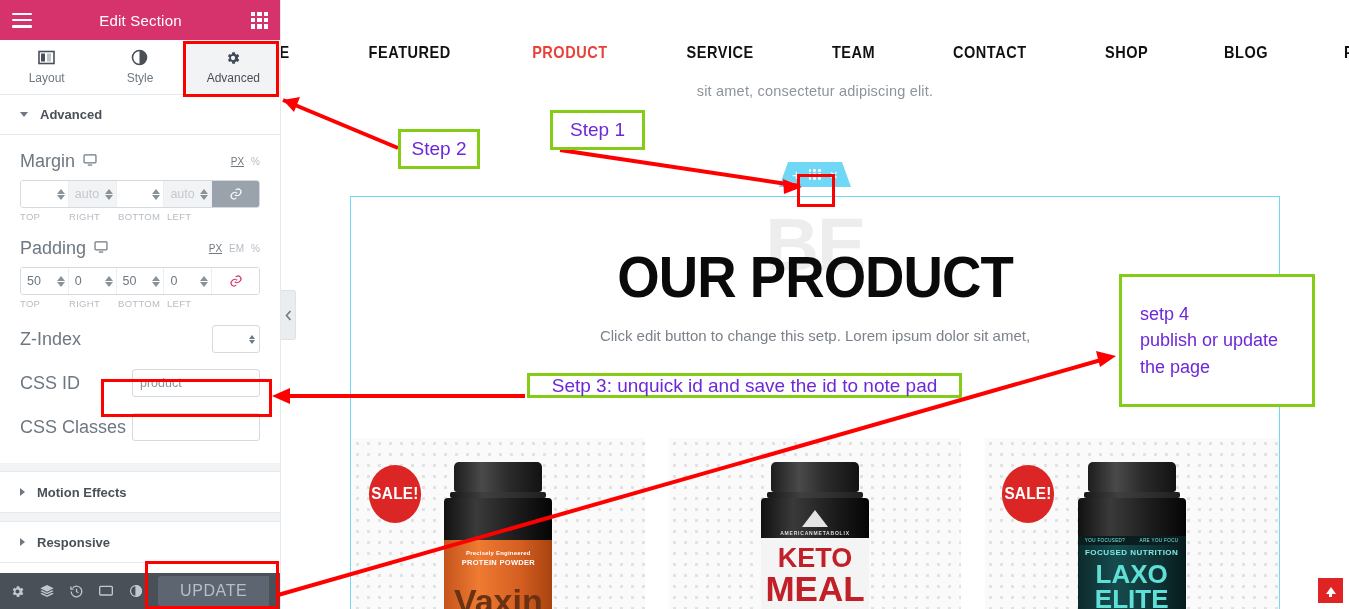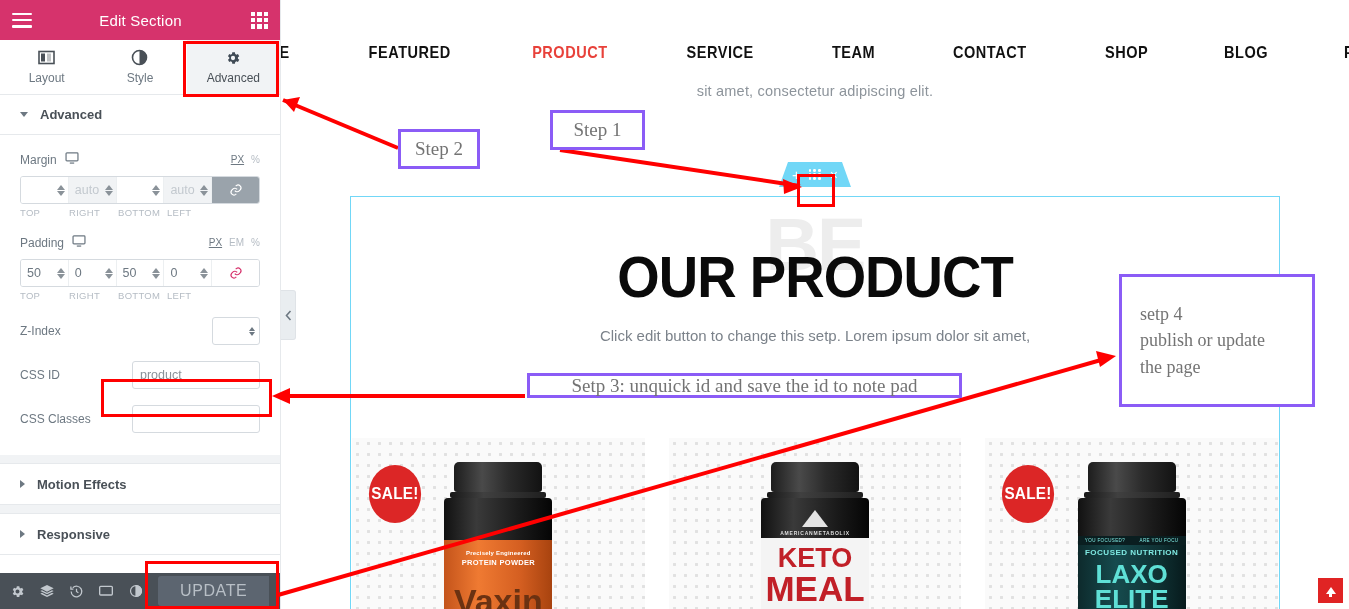--- a/index.html
+++ b/index.html
@@ -54,21 +54,21 @@
     padding: 0 20px; border-bottom: 1px solid #e6e9ec;
     font-size: 13px; font-weight: bold; color: #495057;
   }
   .caret-down { width: 0; height: 0; border-left: 4px solid transparent;
     border-right: 4px solid transparent; border-top: 5px solid #6d7882; }
   .caret-right { width: 0; height: 0; border-top: 4px solid transparent;
     border-bottom: 4px solid transparent; border-left: 5px solid #6d7882; }
 
   .ctl { padding: 0 20px; }
   .ctl-row { display: flex; align-items: center; justify-content: space-between; margin-top: 16px; }
-  .ctl-label { font-size: 12px; color: #6d7882; display: flex; align-items: center; gap: 8px; }
+  .ctl-label { font-size: 18px; color: #6d7882; display: flex; align-items: center; gap: 8px; }
   .monitor-icon { display: inline-block; }
   .units { font-size: 10px; color: #b5bcc4; display: flex; gap: 7px; align-items: center; }
   .units span { cursor: pointer; }
   .units span.sel { color: #6d7882; text-decoration: underline; }
 
   .dim-group { display: flex; margin-top: 8px; border: 1px solid #d5dadf;
     border-radius: 3px; overflow: hidden; height: 28px; }
   .dim-cell { flex: 1; display: flex; align-items: center; border-right: 1px solid #eceff1;
     background: #fff; min-width: 0; }
   .dim-cell input {
@@ -260,22 +260,22 @@
     position: absolute; right: 6px; bottom: 6px; width: 25px; height: 25px;
     background: #e02424; display: flex; align-items: center; justify-content: center;
     cursor: pointer; z-index: 30;
   }
   #back-top i { width: 0; height: 0; border-left: 5px solid transparent;
     border-right: 5px solid transparent; border-bottom: 7px solid #fff; position: relative; }
   #back-top span { position: absolute; width: 3px; height: 7px; background: #fff; bottom: 6px; }
 
   
   .anno {
-    position: absolute; border: 3px solid #8b5cf6; background: #fff;
-    color: #737373; font-family: Liberation Serif, serif;
+    position: absolute; border: 3px solid #84cc16; background: #fff;
+    color: #6d28d9; font-family: Liberation Sans, sans-serif;
     display: flex; align-items: center; z-index: 50;
   }
   .anno-hl { position: absolute; border: 3px solid #ff0000; background: transparent; z-index: 49; }
   .arrow-layer { position: absolute; inset: 0; z-index: 48; pointer-events: none; }
 </style>
 </head>
 <body>
 
 <div id="app">
 

